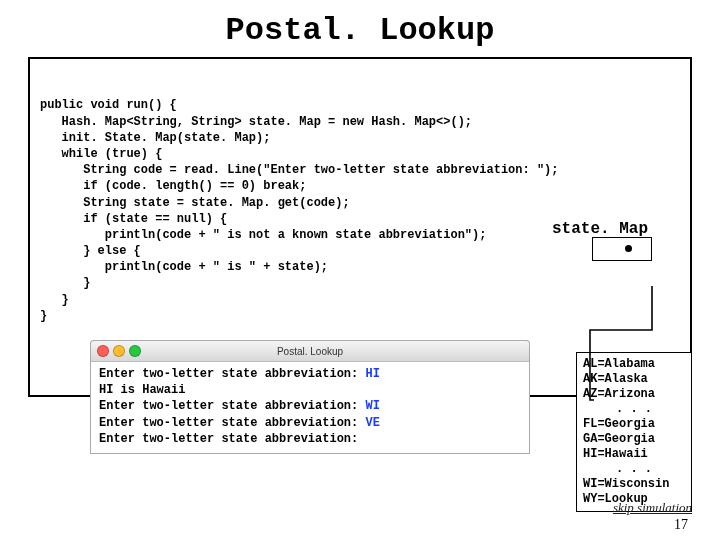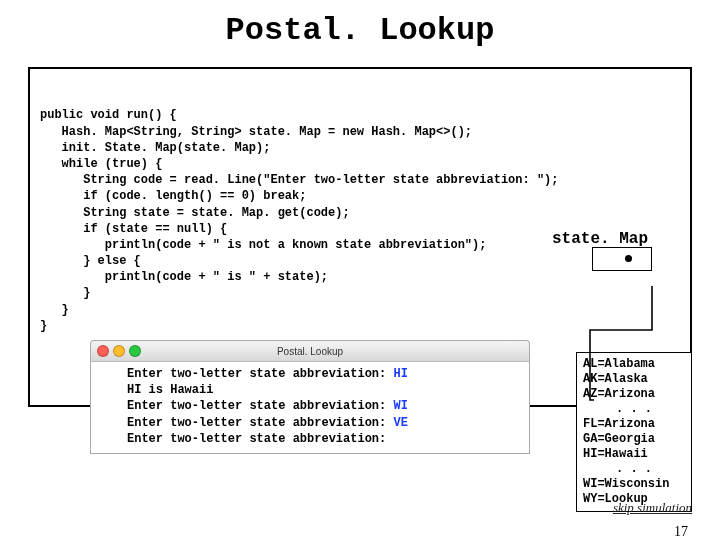--- a/index.html
+++ b/index.html
@@ -13,21 +13,21 @@
     overflow: hidden;
   }
   .title {
     text-align: center;
     font-family: "Courier New", monospace;
     font-weight: bold;
     font-size: 32px;
     margin: 12px 0 8px 0;
   }
   .code-box {
-    margin: 18px 28px;
+    margin: 8px 28px;
     border: 2px solid #000;
     padding: 6px 10px 6px 10px;
     font-family: "Courier New", monospace;
     font-weight: bold;
     font-size: 12px;
     line-height: 1.35;
     white-space: pre;
     position: relative;
   }
   .statemap-label {
@@ -88,21 +88,21 @@
   .terminal-body {
     border: 1px solid #aaa;
     border-top: none;
     background: #fff;
     padding: 4px 8px 6px 8px;
     font-family: "Courier New", monospace;
     font-weight: bold;
     font-size: 12px;
     line-height: 1.35;
   }
-  .term-line { white-space: pre; margin-left: 28px; }
+  .term-line { white-space: pre; }
   .user-in { color: #1a3cff; }
   .data-box {
     position: absolute;
     right: 28px;
     top: 352px;
     width: 102px;
     border: 1.5px solid #000;
     padding: 4px 6px;
     font-family: "Courier New", monospace;
     font-weight: bold;
@@ -121,21 +121,21 @@
     bottom: 24px;
     font-style: italic;
     font-size: 13px;
     color: #222;
     text-decoration: underline;
     text-align: right;
   }
   .pagenum {
     position: absolute;
     right: 32px;
-    bottom: 0;
+    bottom: 7px;
     font-size: 14px;
   }
 </style>
 </head>
 <body>
 
 <div class="title">Postal. Lookup</div>
 
 <div class="code-box">
   <div id="code-lines"><div>public void run() {</div><div>   Hash. Map&lt;String, String&gt; state. Map = new Hash. Map&lt;&gt;();</div><div>   init. State. Map(state. Map);</div><div>   while (true) {</div><div>      String code = read. Line("Enter two-letter state abbreviation: ");</div><div>      if (code. length() == 0) break;</div><div>      String state = state. Map. get(code);</div><div>      if (state == null) {</div><div>         println(code + " is not a known state abbreviation");</div><div>      } else {</div><div>         println(code + " is " + state);</div><div>      }</div><div>   }</div><div>}</div></div>
@@ -158,21 +158,21 @@
       <div class="term-line"><span>Enter two-letter state abbreviation: </span><span class="user-in">VE</span></div>
       <div class="term-line"><span>Enter two-letter state abbreviation: </span><span class="user-in"></span></div>
     </div>
 </div>
 
 <div class="data-box" id="data-box">
     <div>AL=Alabama</div>
     <div>AK=Alaska</div>
     <div>AZ=Arizona</div>
     <div class="ell">. . .</div>
-    <div>FL=Arizona</div>
+    <div>FL=Georgia</div>
     <div>GA=Georgia</div>
     <div>HI=Hawaii</div>
     <div class="ell">. . .</div>
     <div>WI=Wisconsin</div>
     <div>WY=Lookup</div>
   </div>
 
 <svg class="connector" style="left:0;top:0" width="720" height="540">
   <path d="M 652 286 L 652 330 L 590 330 L 590 400 L 594 400" stroke="#000" stroke-width="1.6" fill="none"></path>
 </svg>

